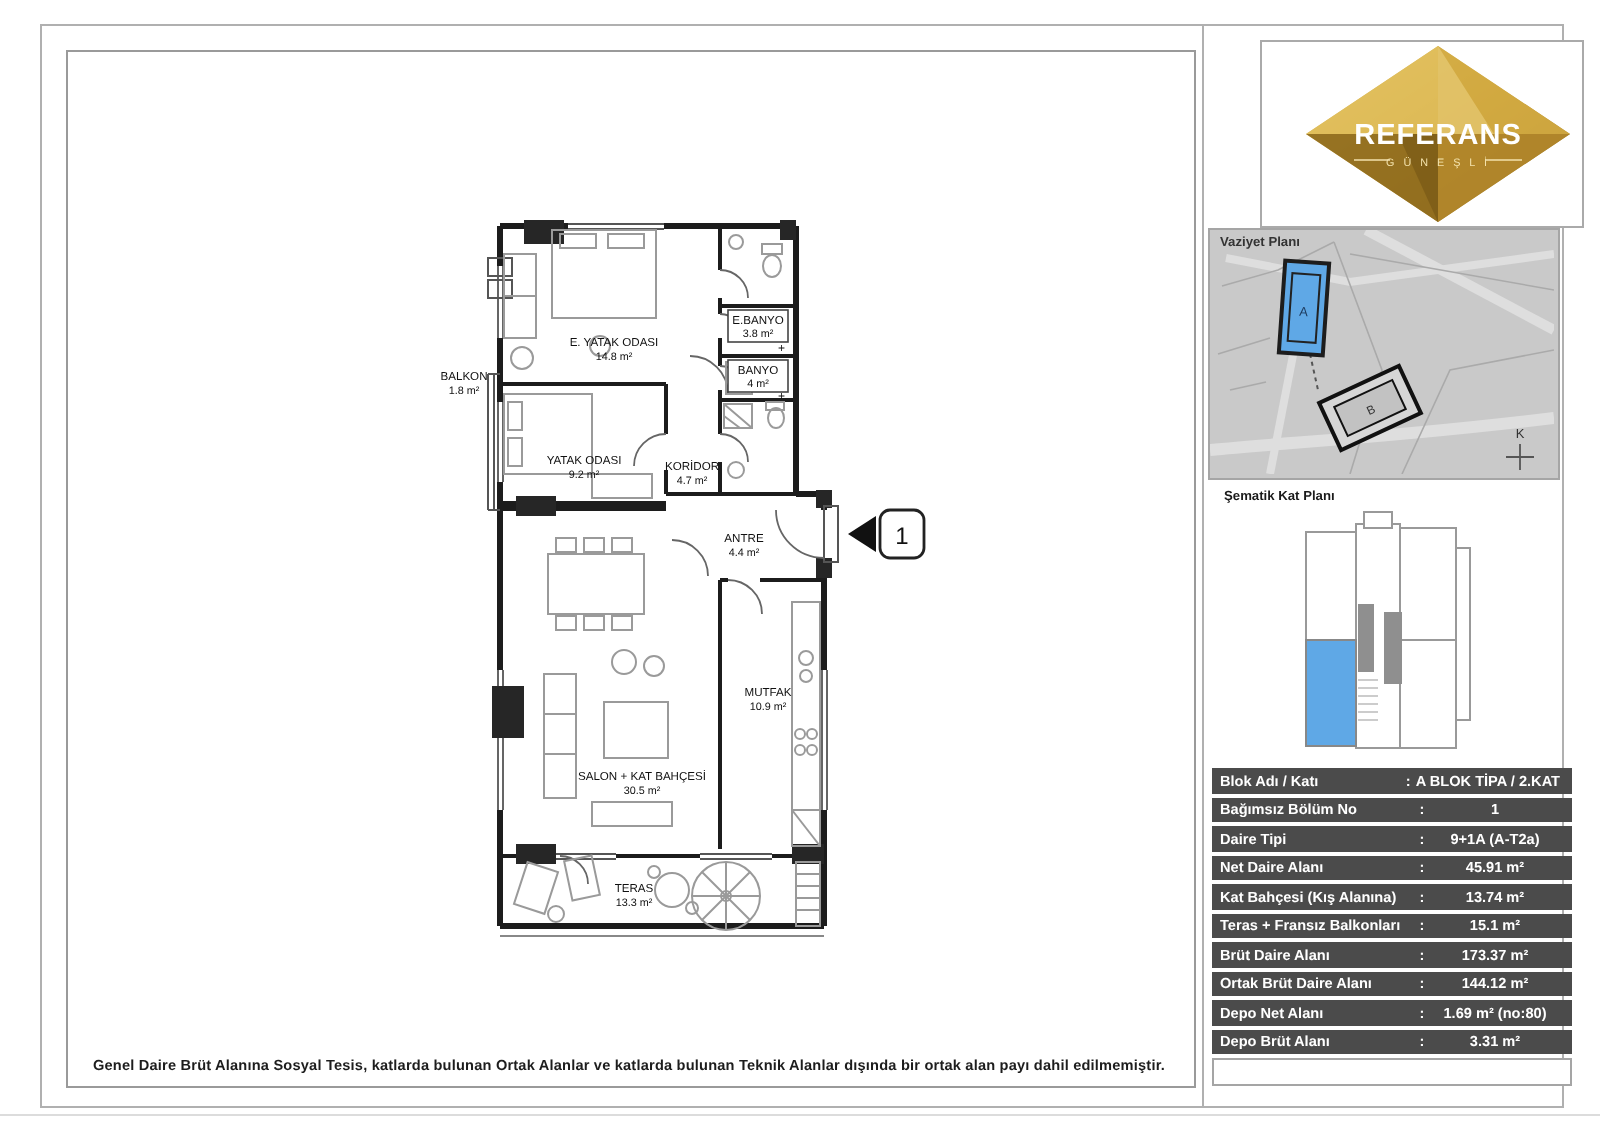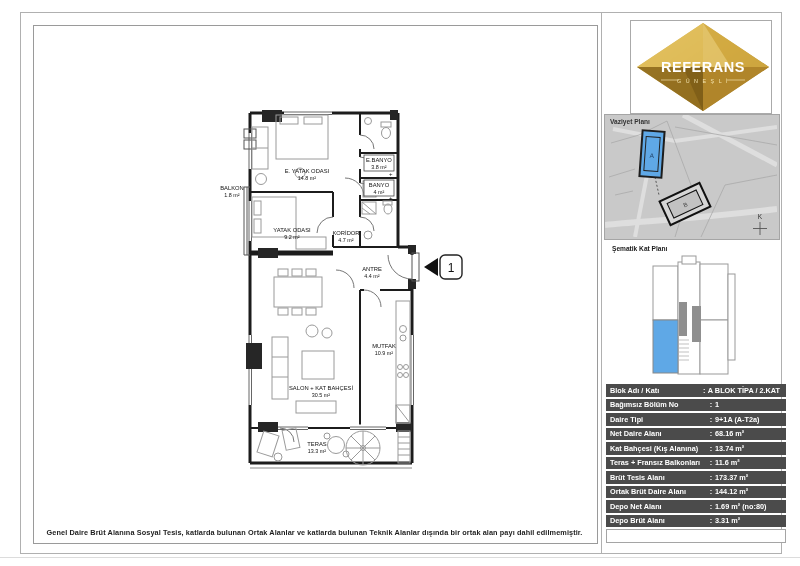--- a/index.html
+++ b/index.html
@@ -11,31 +11,31 @@
   .outer-frame{position:absolute;left:20px;top:12px;width:760px;height:540px;border:1px solid #b0b0b0;}
   .divider-v{position:absolute;left:601px;top:12px;width:1px;height:541px;background:#b0b0b0;}
   .page-edge{position:absolute;left:0;top:557px;width:800px;height:1px;background:#dcdcdc;}
   .main-box{position:absolute;left:33px;top:25px;width:563px;height:517px;border:1px solid #9a9a9a;background:#fff;}
   .footer-note{position:absolute;left:40px;top:528px;width:549px;text-align:center;font-size:7.3px;color:#1d1d1d;letter-spacing:.1px;font-weight:bold;}
 
   .plan-svg{position:absolute;left:200px;top:105px;}
   .plan-label{font-size:5.8px;fill:#111;}
   .plan-area{font-size:5.4px;fill:#111;}
 
-  .logo-box{position:absolute;left:630px;top:20px;width:140px;height:92px;border:1px solid #aaaaaa;background:#fff;display:flex;align-items:center;justify-content:flex-end;}
+  .logo-box{position:absolute;left:630px;top:20px;width:140px;height:92px;border:1px solid #aaaaaa;background:#fff;display:flex;align-items:center;justify-content:flex-start;padding-left:20px;}
   .site-box{position:absolute;left:604px;top:114px;width:174px;height:124px;background:#c9c9c9;border:1px solid #a5a5a5;}
   .site-title{position:absolute;left:5px;top:3px;font-size:6.6px;font-weight:bold;color:#333;z-index:2;}
   .schem-title{position:absolute;left:612px;top:245px;font-size:6.6px;font-weight:bold;color:#1a1a1a;}
   .schem-svg{position:absolute;left:640px;top:254px;}
 
   .info-table{position:absolute;left:606px;top:384px;width:180px;}
   .tbl-row{display:flex;align-items:center;height:12.5px;margin-bottom:2px;background:#4b4b4b;color:#fff;font-size:7.3px;font-weight:bold;}
   .tbl-label{width:97px;padding-left:4px;white-space:nowrap;overflow:hidden;}
   .tbl-colon{width:8px;text-align:center;}
-  .tbl-value{flex:1;padding-right:6px;white-space:nowrap;}
+  .tbl-value{flex:1;text-align:center;padding-right:6px;white-space:nowrap;}
   .tbl-empty{height:12px;border:1px solid #a5a5a5;background:#fff;margin-top:1px;}
 </style>
 </head>
 <body>
 
 <div class="outer-frame"></div>
 <div class="divider-v"></div>
 <div class="page-edge"></div>
 
 <div class="main-box"></div>
@@ -305,34 +305,34 @@
       <span class="tbl-value">1</span>
   </div>
   <div class="tbl-row">
     <span class="tbl-label">Daire Tipi</span>
       <span class="tbl-colon">:</span>
       <span class="tbl-value">9+1A (A-T2a)</span>
   </div>
   <div class="tbl-row">
     <span class="tbl-label">Net Daire Alanı</span>
       <span class="tbl-colon">:</span>
-      <span class="tbl-value">68.16 m²</span>
+      <span class="tbl-value">45.91 m²</span>
   </div>
   <div class="tbl-row">
     <span class="tbl-label">Kat Bahçesi (Kış Alanına)</span>
       <span class="tbl-colon">:</span>
       <span class="tbl-value">13.74 m²</span>
   </div>
   <div class="tbl-row">
     <span class="tbl-label">Teras + Fransız Balkonları</span>
       <span class="tbl-colon">:</span>
-      <span class="tbl-value">11.6 m²</span>
-  </div>
-  <div class="tbl-row">
-    <span class="tbl-label">Brüt Tesis Alanı</span>
+      <span class="tbl-value">15.1 m²</span>
+  </div>
+  <div class="tbl-row">
+    <span class="tbl-label">Brüt Daire Alanı</span>
       <span class="tbl-colon">:</span>
       <span class="tbl-value">173.37 m²</span>
   </div>
   <div class="tbl-row">
     <span class="tbl-label">Ortak Brüt Daire Alanı</span>
       <span class="tbl-colon">:</span>
       <span class="tbl-value">144.12 m²</span>
   </div>
   <div class="tbl-row">
     <span class="tbl-label">Depo Net Alanı</span>

